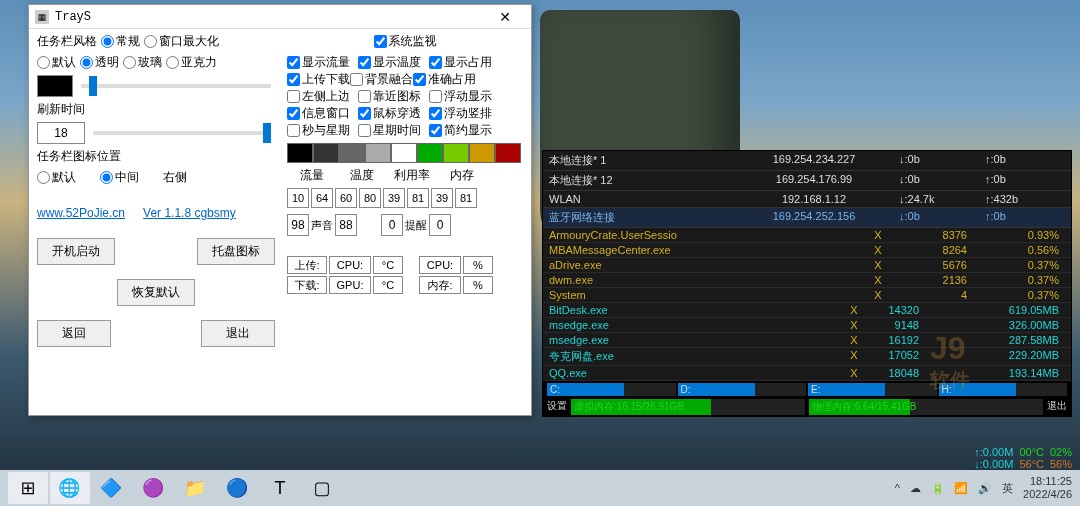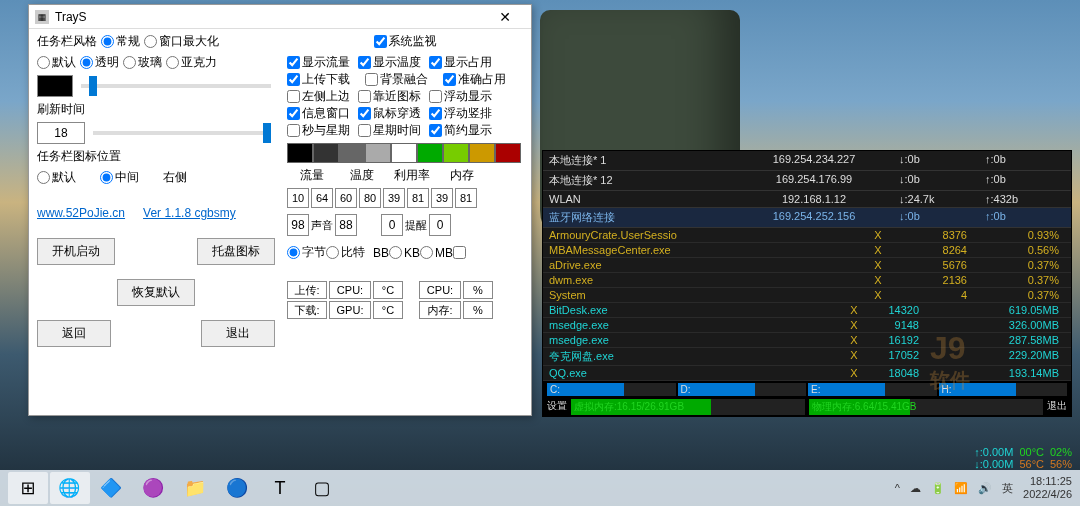--- a/index.html
+++ b/index.html
@@ -2,21 +2,21 @@
 <html><head>
 <meta charset="utf-8">
 <style>
 * { margin:0; padding:0; box-sizing:border-box; font-family:"Microsoft YaHei",Arial,sans-serif; }
 body { width:1080px; height:506px; background:linear-gradient(180deg,#6a9bc4 0%,#8bb3d4 30%,#c4a574 60%,#5a7a94 100%); overflow:hidden; position:relative; }
 .desktop-bg { position:absolute; inset:0; background:linear-gradient(180deg,#5d8fb8 0%,#7aa6c9 20%,#c9b380 40%,#3d5a6f 70%,#1a2833 100%); }
 .desktop-bg::before { content:""; position:absolute; left:540px; top:10px; width:200px; height:240px; background:#3d4a3c; border-radius:10px 10px 40px 40px; box-shadow:inset -20px -20px 40px rgba(0,0,0,0.4); }
 .window { position:absolute; left:28px; top:4px; width:504px; height:412px; background:#fff; border:1px solid #999; box-shadow:2px 2px 8px rgba(0,0,0,0.3); font-size:12px; }
 .titlebar { height:24px; background:#fff; border-bottom:1px solid #ddd; display:flex; align-items:center; padding:0 6px; }
 .titlebar .icon { width:14px; height:14px; background:#ccc; margin-right:6px; display:flex; align-items:center; justify-content:center; font-size:9px; }
-.titlebar .title { flex:1; font-size:12px; }
+.titlebar .title { flex:1; font-size:12px;font-family:Liberation Mono, monospace; }
 .titlebar .close { width:40px; text-align:center; font-size:14px; cursor:pointer; }
 .body { display:flex; padding:4px 8px; gap:12px; }
 .col { display:flex; flex-direction:column; gap:4px; }
 .col.left { width:238px; }
 .col.right { flex:1; }
 .row { display:flex; align-items:center; gap:4px; flex-wrap:wrap; }
 .radio, .check { display:inline-flex; align-items:center; gap:2px; font-size:12px; }
 .radio input, .check input { margin:0; }
 .color-sq { width:36px; height:22px; border:1px solid #888; }
 .slider { flex:1; height:4px; background:#ddd; position:relative; margin:0 4px; }
@@ -164,21 +164,21 @@
             </label>
             <label class="check">
               <input type="checkbox" checked="" style="">
               <span>显示温度</span>
             </label>
             <label class="check">
               <input type="checkbox" checked="" style="">
               <span>显示占用</span>
             </label>
           </div>
-          <div class="row" style="gap: 15px;">
+          <div class="row" style="gap: 0;">
             <label class="check">
               <input type="checkbox" checked="" style="">
               <span>上传下载</span>
             </label>
             <label class="check">
               <input type="checkbox" style="">
               <span>背景融合</span>
             </label>
             <label class="check">
               <input type="checkbox" checked="" style="">
@@ -257,41 +257,20 @@
         </div>
       <div class="row" style="gap:2px;margin-top:2px">
         <div class="v numbox" style="width:22px">98</div>
         <span style="font-size:11px">声音</span>
         <div class="v numbox" style="width:22px">88</div>
         <div style="width:20px"></div>
         <div class="v numbox" style="width:22px">0</div>
         <span style="font-size:11px">提醒</span>
         <div class="v numbox" style="width:22px">0</div>
       </div>
-      <div class="row" style="gap:0;margin-top:4px">
-        <label class="radio">
-            <input type="radio" checked="" style="">
-            <span>字节</span>
-          </label>
-        <label class="radio">
-            <input type="radio" style="">
-            <span>比特</span>
-          </label>
-        <span style="width:8px"></span>
-        <span>BB</span>
-        <label class="radio">
-            <input type="radio" style="">
-            <span>KB</span>
-          </label>
-        <label class="radio">
-            <input type="radio" style="">
-            <span>MB</span>
-          </label>
-        <input type="checkbox" style="">
-      </div>
       <div class="smallgrid" style="margin-top:16px">
         <span class="c">上传:</span>
         <span class="c">CPU:</span>
           <span class="c">°C</span>
         <span></span>
         <span class="c">CPU:</span>
           <span class="c">%</span>
         <span class="c">下载:</span>
         <span class="c">GPU:</span>
           <span class="c">°C</span>

